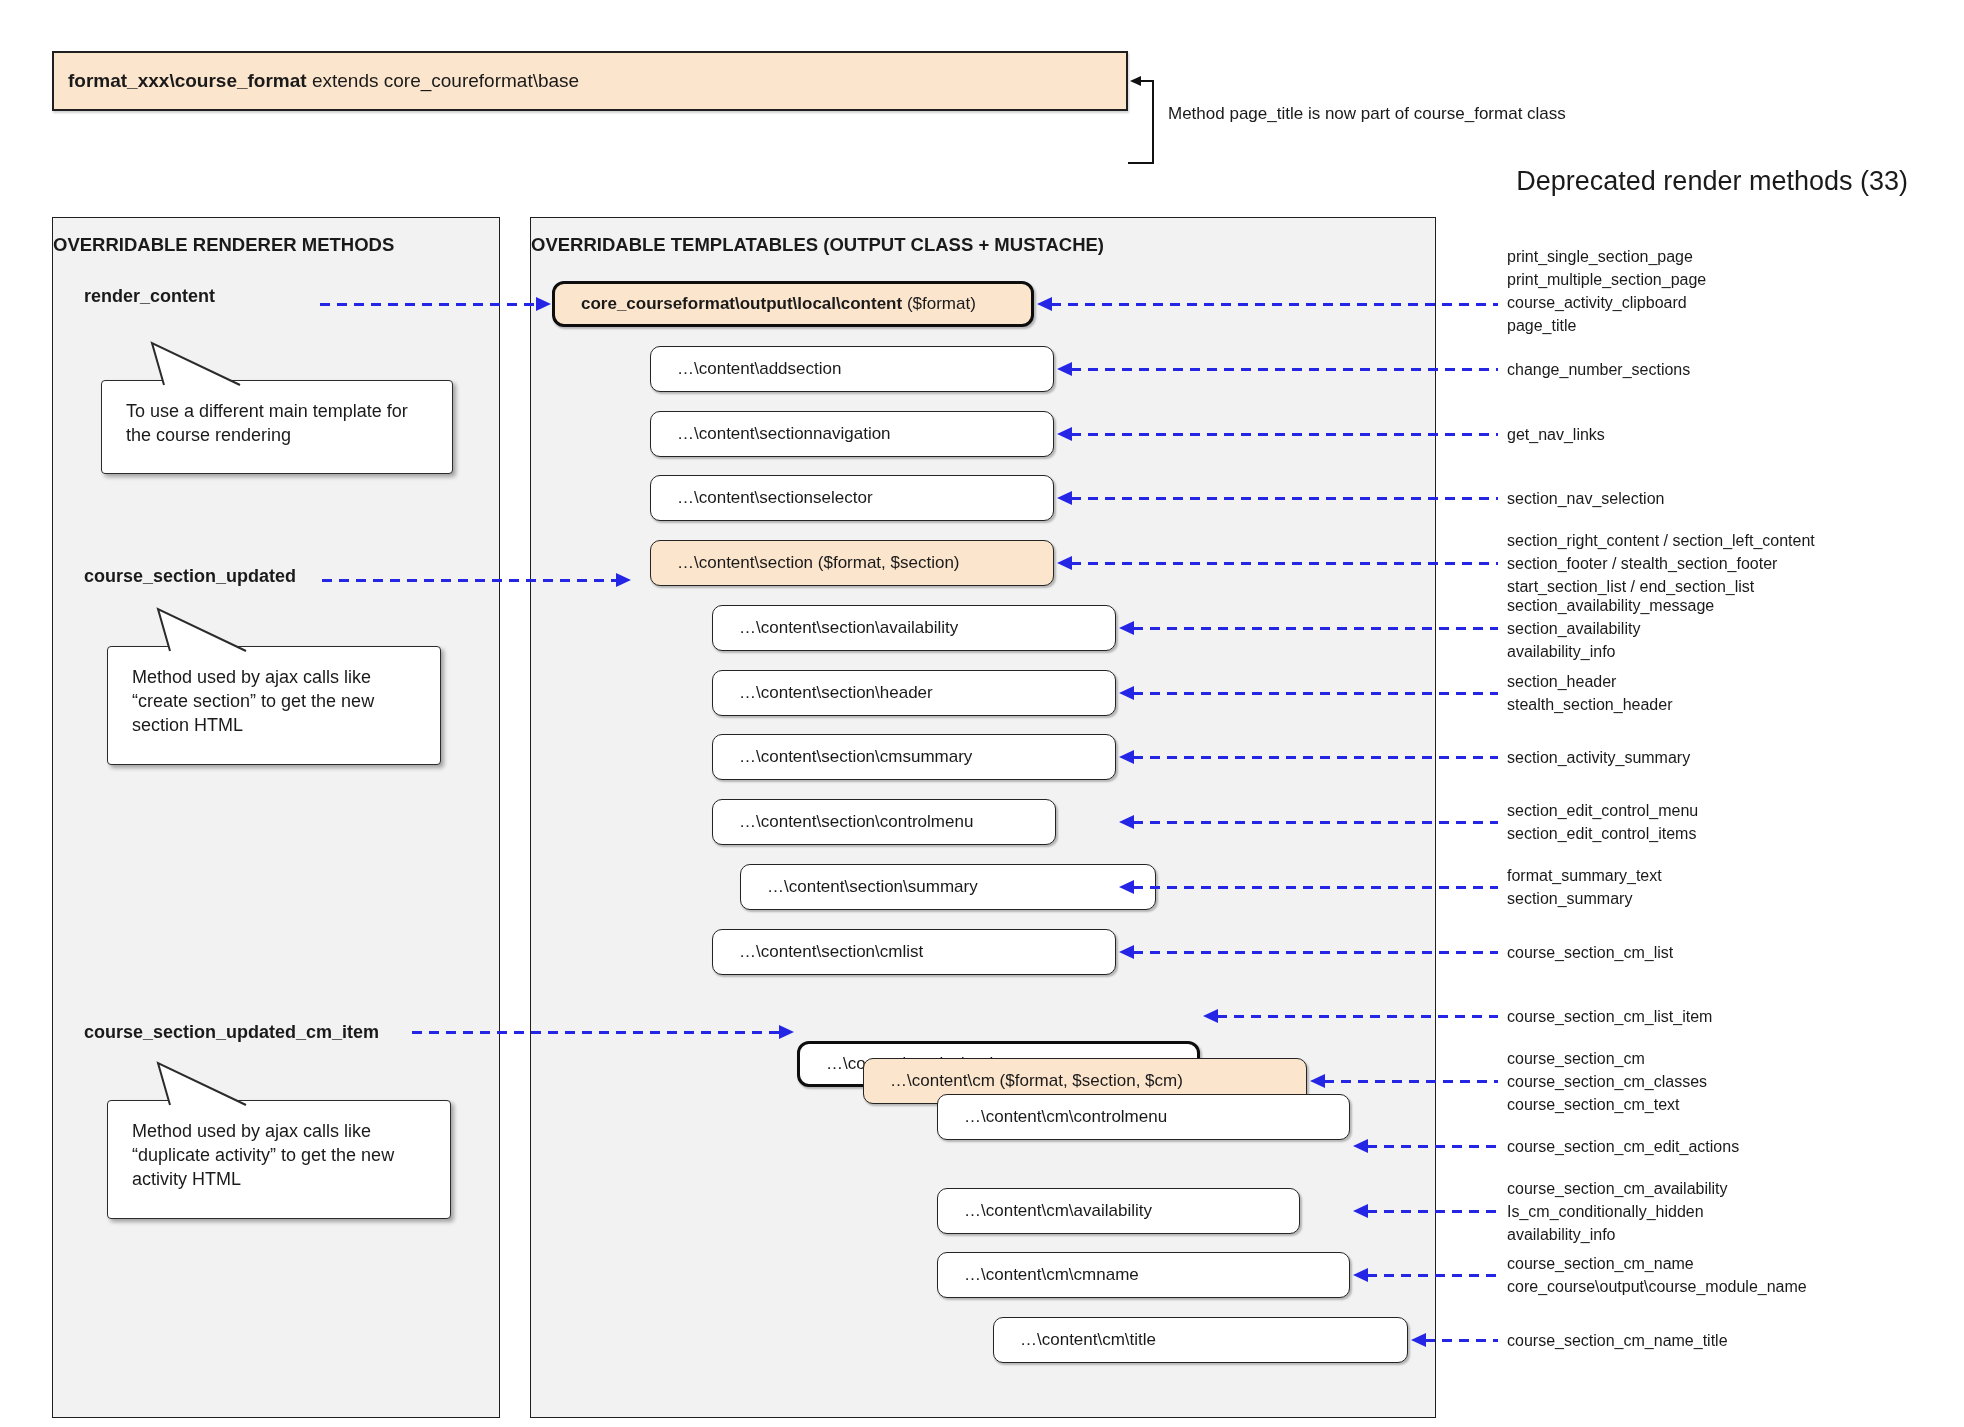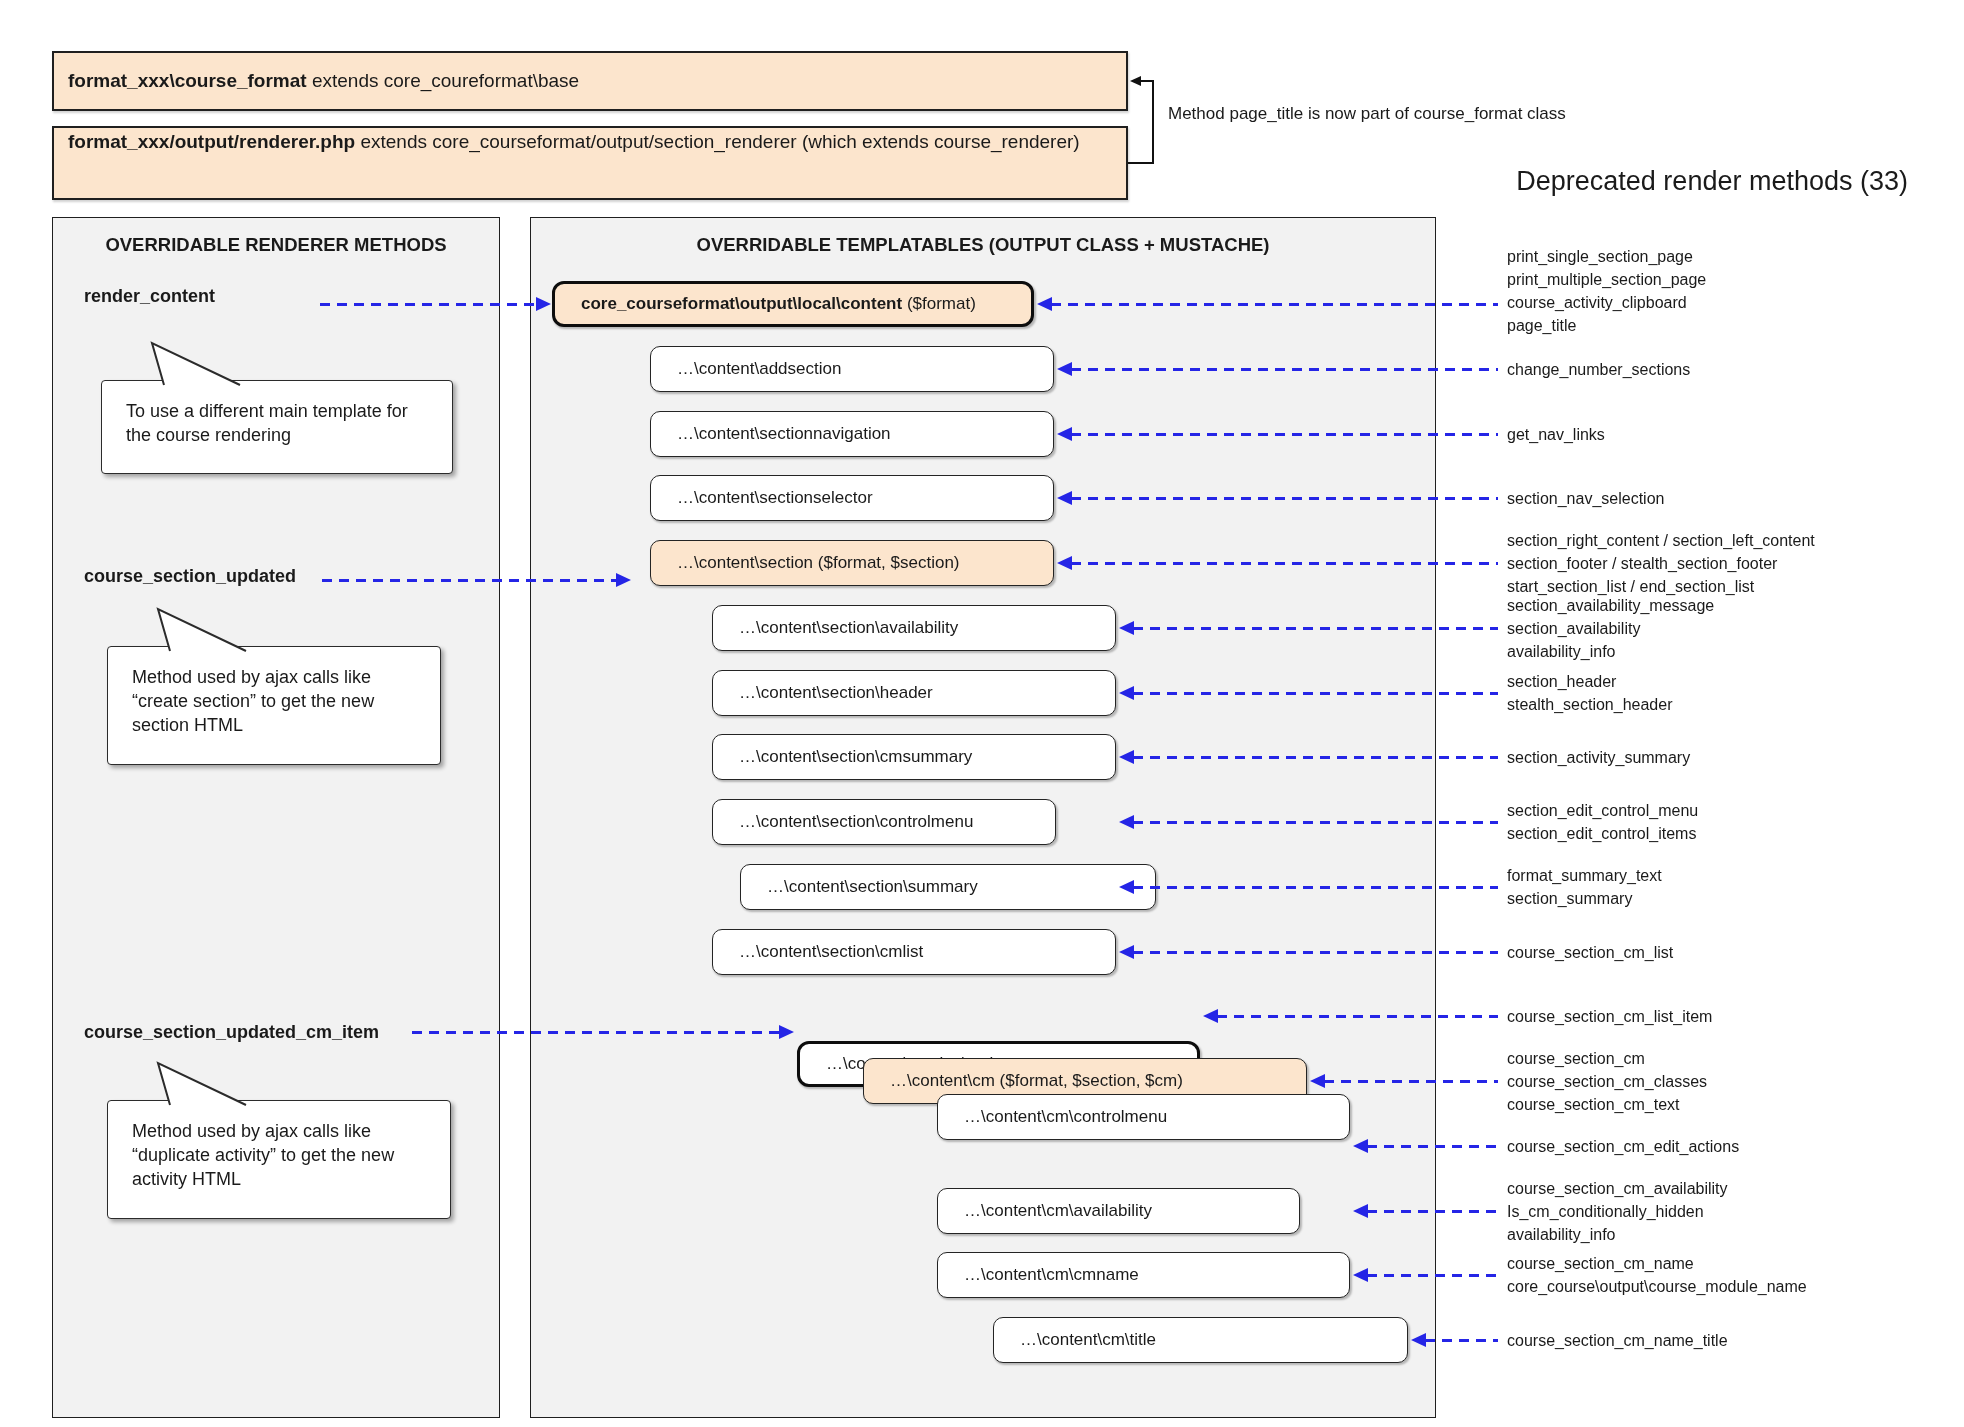--- a/index.html
+++ b/index.html
@@ -29,21 +29,21 @@
   .bracket-note{position:absolute;left:1168px;top:96px;font-size:17px;white-space:nowrap;}
 
   .deprecated-title{position:absolute;left:1496px;top:158px;width:412px;
       text-align:right;font-size:27px;white-space:nowrap;}
 
   
   .panel{position:absolute;top:209px;height:1201px;background:var(--panel);
          border:1.6px solid #1f1f1f;box-sizing:border-box;}
   #left-panel{left:52px;width:448px;}
   #middle-panel{left:530px;width:906px;}
-  .panel-title{text-align:center;font-weight:bold;font-size:18.5px;margin-top:16px;}
+  .panel-title{font-weight:bold;font-size:18.5px;margin-top:16px;}
 
   
   .method-label{position:absolute;left:84px;font-weight:bold;font-size:18px;white-space:nowrap;}
 
   
   .bubble{position:absolute;background:#fff;border:1.7px solid #2b2b2b;border-radius:4px;
           box-shadow:3px 3px 4px rgba(0,0,0,0.33);font-size:18px;line-height:1.32;
           box-sizing:border-box;}
   .bubble .btext{display:block;padding:19px 16px 19px 24px;}
   .bubble svg.tail{position:absolute;top:-42px;left:48px;overflow:visible;}
@@ -71,23 +71,20 @@
   .rline{height:23px;line-height:23px;white-space:nowrap;}
 </style>
 </head>
 <body>
 
 <div class="canvas">
 
   <div class="topbox" id="topbox1">
     <span class="pad"><b>format_xxx\course_format</b><span> extends core_coureformat\base</span></span>
   </div>
-  <div class="topbox" id="topbox2">
-    <span class="pad"><b>format_xxx/output/renderer.php</b><span> extends core_courseformat/output/section_renderer (which extends course_renderer)</span></span>
-  </div>
 
   <span class="tri-left-black" style="left:1130px;top:68px;"></span>
   <div class="bline" style="left:1140px;top:72px;width:14px;height:2px;"></div>
   <div class="bline" style="left:1152px;top:72px;width:2px;height:84px;"></div>
   <div class="bline" style="left:1128px;top:154px;width:26px;height:2px;"></div>
   <div class="bracket-note">Method page_title is now part of course_format class</div>
 
   <div class="deprecated-title">Deprecated render methods (33)</div>
 
   <div class="panel" id="left-panel">

